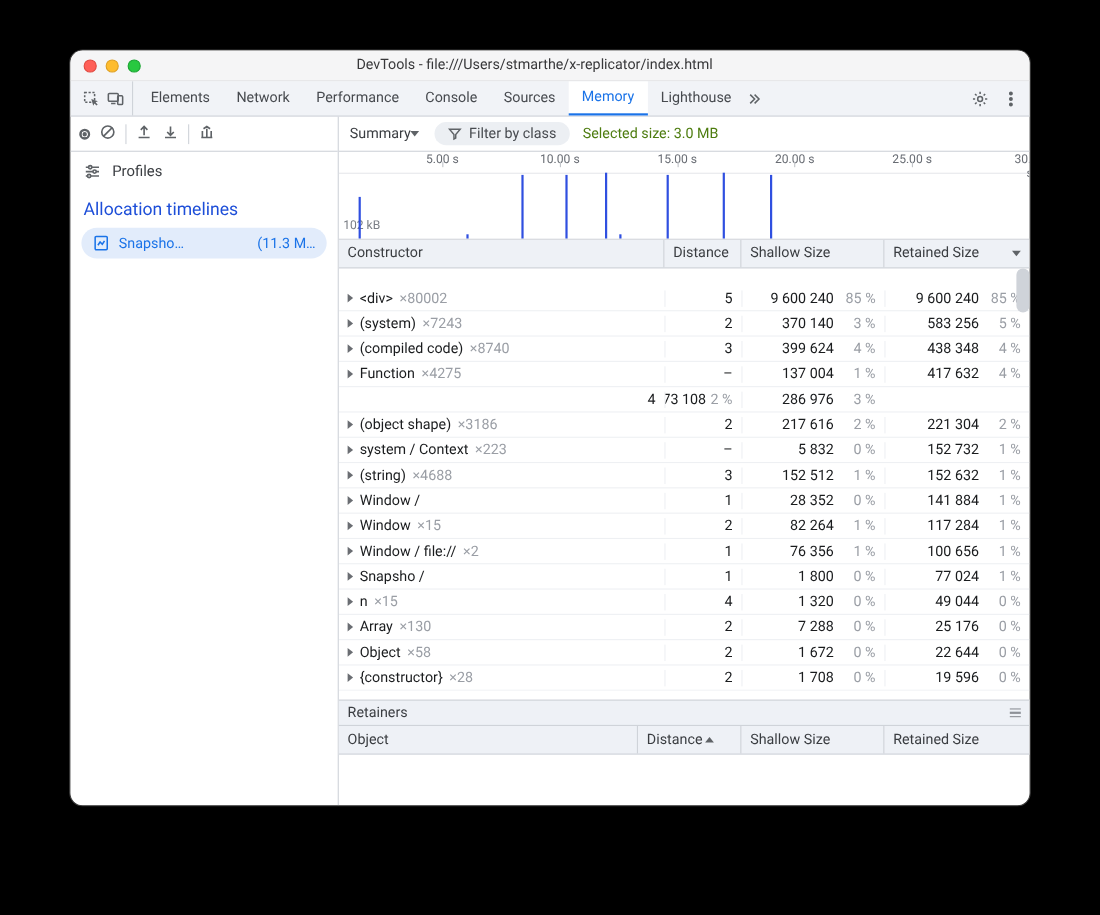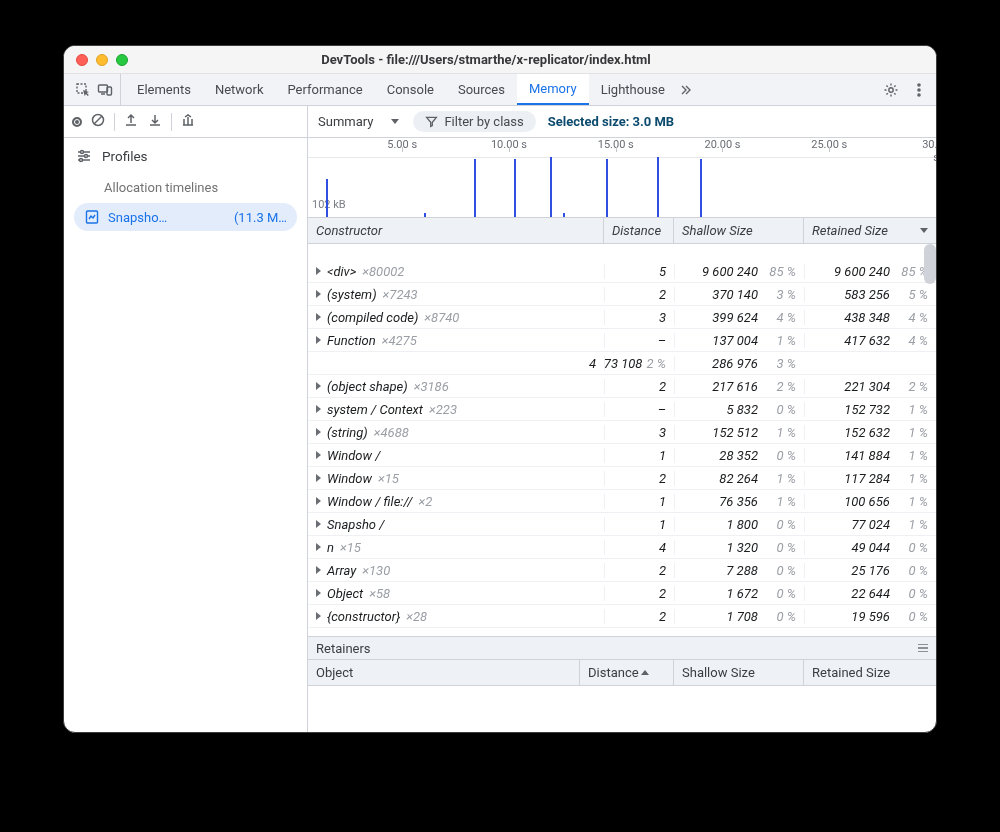--- a/index.html
+++ b/index.html
@@ -38,21 +38,21 @@
     display: flex;
     align-items: center;
     border-bottom: 1px solid #e2e2e4;
     flex-shrink: 0;
   }
   .traffic { display: flex; gap: 8px; padding-left: 12px; width: 78px; }
   .traffic .dot { width: 12px; height: 12px; border-radius: 50%; }
   .dot.red { background: #ff5f57; border: .5px solid #e1493f; }
   .dot.yellow { background: #febc2e; border: .5px solid #dfa022; }
   .dot.green { background: #28c840; border: .5px solid #1ba532; }
-  .title { flex: 1; text-align: center; font-size: 13px; font-weight: 700; color: #38383a; padding-right: 106px; }
+  .title { flex: 1; text-align: center; font-size: 13px; font-weight: 400; color: #38383a; padding-right: 106px; }
 
   
   .maintoolbar {
     height: 32px;
     background: var(--bg-soft);
     border-bottom: 1px solid var(--border);
     display: flex;
     align-items: stretch;
     padding: 0 6px 0 4px;
     font-size: 13px;
@@ -76,58 +76,58 @@
     height: 32px; display: flex; align-items: center; gap: 6px;
     padding: 0 8px; border-bottom: 1px solid var(--border);
   }
   .left-toolbar .grp { display: flex; gap: 8px; align-items: center; }
   .left-toolbar .sep { width: 1px; height: 18px; background: var(--border); margin: 0 2px; }
   .left-toolbar svg { width: 16px; height: 16px; stroke: #5f6367; fill: none; stroke-width: 1.5; }
   .record-dot { width: 10px; height: 10px; border: 2px solid #5f6367; border-radius: 50%; background: #5f6367; box-shadow: inset 0 0 0 1px #fff; }
 
   .profiles-header { display: flex; align-items: center; gap: 10px; padding: 10px 12px; font-size: 13.5px; color: #3a3d41; }
   .profiles-header svg { width: 16px; height: 16px; stroke: #5f6367; fill: none; stroke-width: 1.5; }
-  .section-label { padding: 6px 12px 4px 12px; font-size: 13px; color: #737373; margin-left: 28px; }
+  .section-label { padding: 6px 12px 4px 12px; font-size: 16px; color: #1d4ed8; }
   .snapshot-item {
     margin: 4px 10px; padding: 6px 10px; border-radius: 14px;
     background: #e2ecfb; display: flex; align-items: center; gap: 8px;
     font-size: 13px; color: var(--primary);
   }
   .snapshot-item .size { margin-left: auto; color: var(--primary); }
   .snapshot-item svg { width: 16px; height: 16px; stroke: var(--primary); fill: none; stroke-width: 1.4; }
 
   
   .right-pane { flex: 1; display: flex; flex-direction: column; min-width: 0; }
   .right-toolbar {
     height: 32px; display: flex; align-items: center; gap: 12px;
     padding: 0 10px; border-bottom: 1px solid var(--border);
     font-size: 13px; color: #3a3d41;
   }
-  .select { display: flex; align-items: center; gap: 18px; padding-right: 2px; }
+  .select { display: flex; align-items: center; gap: 0; padding-right: 2px; }
   .select .tri { width: 0; height: 0; border-left: 4px solid transparent; border-right: 4px solid transparent; border-top: 5px solid #5f6367; }
   .filter {
     display: flex; align-items: center; gap: 6px; background: #eceff3;
     border-radius: 14px; padding: 3px 12px; color: #474a4f;
   }
   .filter svg { width: 13px; height: 13px; stroke: #5f6367; fill: none; stroke-width: 1.6; }
-  .selsize { color: #0c4a6e; font-weight: bold; }
+  .selsize { color: #4d7c0f; }
 
   
   .timeline { height: 80px; border-bottom: 1px solid var(--border); position: relative; overflow: hidden; font-size: 11px; color: #686c73; }
   .tl-top { height: 20px; border-bottom: 1px solid var(--border-light); position: relative; }
   .tl-tick { position: absolute; top: 0; text-align: center; transform: translateX(-50%); }
   .tl-tick::before { content: ""; position: absolute; left: 50%; bottom: -1px; width: 1px; height: 5px; background: #c0c3c8; }
   .tl-body { position: absolute; left: 0; right: 0; top: 20px; bottom: 0; }
   .tl-label { position: absolute; left: 4px; bottom: 6px; font-size: 11px; color: #7a7e85; }
   .bar { position: absolute; bottom: 0; width: 2px; background: #2f4fe0; }
 
   
   .table-area { flex: 1; display: flex; flex-direction: column; min-height: 0; position: relative; }
   .grid { flex: 1; overflow: hidden; }
-  .thead, .trow { display: grid; grid-template-columns: 1fr 70px 130px 132px; font-size: 13px; font-style: italic; }
+  .thead, .trow { display: grid; grid-template-columns: 1fr 70px 130px 132px; font-size: 13px; }
   .thead { background: var(--bg-header); border-bottom: 1px solid var(--border); height: 26px; }
   .thead .th { display: flex; align-items: center; padding: 0 8px; border-right: 1px solid var(--border); color: #3a3d41; position: relative; white-space: nowrap; }
   .thead .th:last-child { border-right: none; }
   .th.right { justify-content: flex-start; }
   .th .sort { margin-left: auto; width: 0; height: 0; border-left: 4px solid transparent; border-right: 4px solid transparent; border-top: 5px solid #5f6367; }
   .tbody { overflow: hidden; position: relative; margin-top: 16px; }
   .trow { height: 23px; align-items: center; border-bottom: 1px solid #eef0f3; }
   .td { padding: 0 8px; white-space: nowrap; overflow: hidden; text-overflow: ellipsis; }
   .td:not(:first-child) { border-left: 1px solid #eef0f3; }
   .td.ctor { display: flex; align-items: center; gap: 6px; }

